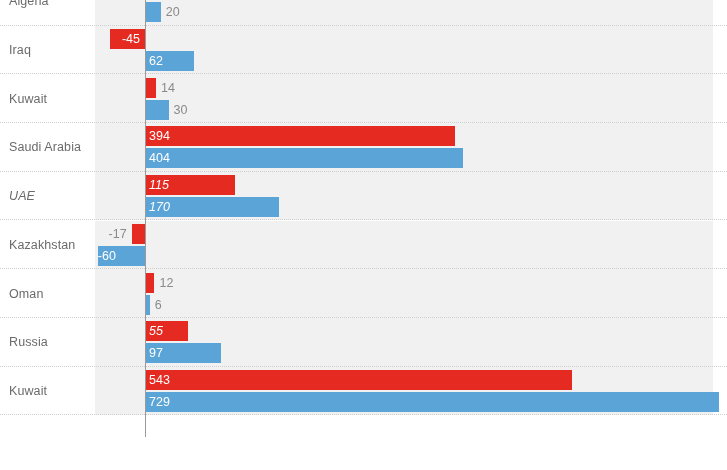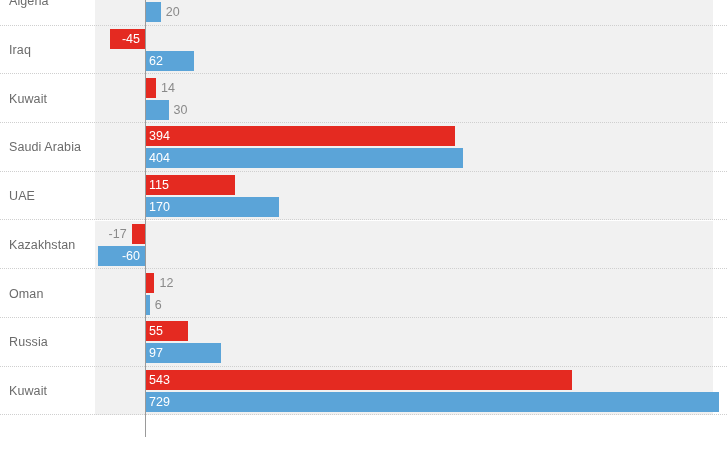--- a/index.html
+++ b/index.html
@@ -163,59 +163,59 @@
           <div class="row-band"></div>
           <div class="row-label">Saudi Arabia</div>
           <div class="bars">
             <div class="bar series-red" style="left: 145px; width: 310.039px; top: 3.35px;"></div>
             <div class="bar-label inside" style="top: 3.35px; left: 149px;">394</div>
             <div class="bar series-blue" style="left: 145px; width: 317.908px; top: 25.35px;"></div>
             <div class="bar-label inside" style="top: 25.35px; left: 149px;">404</div>
           </div>
           <div class="row-sep" style="top: 47.7px;"></div>
         </div>
-        <div class="row" style="top: 171.8px; height: 48.7px;">
+        <div class="row" style="top: 171.8px; height: 48.7px; font-style: italic;">
           <div class="row-band"></div>
           <div class="row-label">UAE</div>
           <div class="bars">
             <div class="bar series-red" style="left: 145px; width: 90.4935px; top: 3.35px;"></div>
             <div class="bar-label inside" style="top: 3.35px; left: 149px;">115</div>
             <div class="bar series-blue" style="left: 145px; width: 133.773px; top: 25.35px;"></div>
             <div class="bar-label inside" style="top: 25.35px; left: 149px; text-align: right;">170</div>
           </div>
           <div class="row-sep" style="top: 47.7px;"></div>
         </div>
         <div class="row" style="top: 220.5px; height: 48.7px;">
           <div class="row-band"></div>
           <div class="row-label">Kazakhstan</div>
           <div class="bars">
             <div class="bar series-red" style="left: 131.623px; width: 13.3773px; top: 3.35px;"></div>
             <div class="bar-label outside" style="top: 3.35px; left: auto; right: 600.377px;">-17</div>
             <div class="bar series-blue" style="left: 97.786px; width: 47.214px; top: 25.35px;"></div>
-            <div class="bar-label inside" style="top: 25.35px; left: 97.786px; width: 42.214px; text-align: right;">-60</div>
+            <div class="bar-label inside" style="top: 25.35px; left: 97.786px; width: 42.214px; ">-60</div>
           </div>
           <div class="row-sep" style="top: 47.7px;"></div>
         </div>
         <div class="row" style="top: 269.2px; height: 48.7px;">
           <div class="row-band"></div>
           <div class="row-label">Oman</div>
           <div class="bars">
             <div class="bar series-red" style="left: 145px; width: 9.4428px; top: 3.35px;"></div>
             <div class="bar-label outside" style="top: 3.35px; left: 159.443px;">12</div>
             <div class="bar series-blue" style="left: 145px; width: 4.7214px; top: 25.35px;"></div>
             <div class="bar-label outside" style="top: 25.35px; left: 154.721px;">6</div>
           </div>
           <div class="row-sep" style="top: 47.7px;"></div>
         </div>
         <div class="row" style="top: 317.9px; height: 48.7px;">
           <div class="row-band"></div>
           <div class="row-label">Russia</div>
           <div class="bars">
             <div class="bar series-red" style="left: 145px; width: 43.2795px; top: 3.35px;"></div>
-            <div class="bar-label inside" style="top: 3.35px; left: 149px;">55</div>
+            <div class="bar-label inside" style="top: 3.35px; left: 149px; font-style: italic;">55</div>
             <div class="bar series-blue" style="left: 145px; width: 76.3293px; top: 25.35px;"></div>
             <div class="bar-label inside" style="top: 25.35px; left: 149px;">97</div>
           </div>
           <div class="row-sep" style="top: 47.7px;"></div>
         </div>
         <div class="row" style="top: 366.6px; height: 48.7px;">
           <div class="row-band"></div>
           <div class="row-label">Kuwait</div>
           <div class="bars">
             <div class="bar series-red" style="left: 145px; width: 427.287px; top: 3.35px;"></div>

